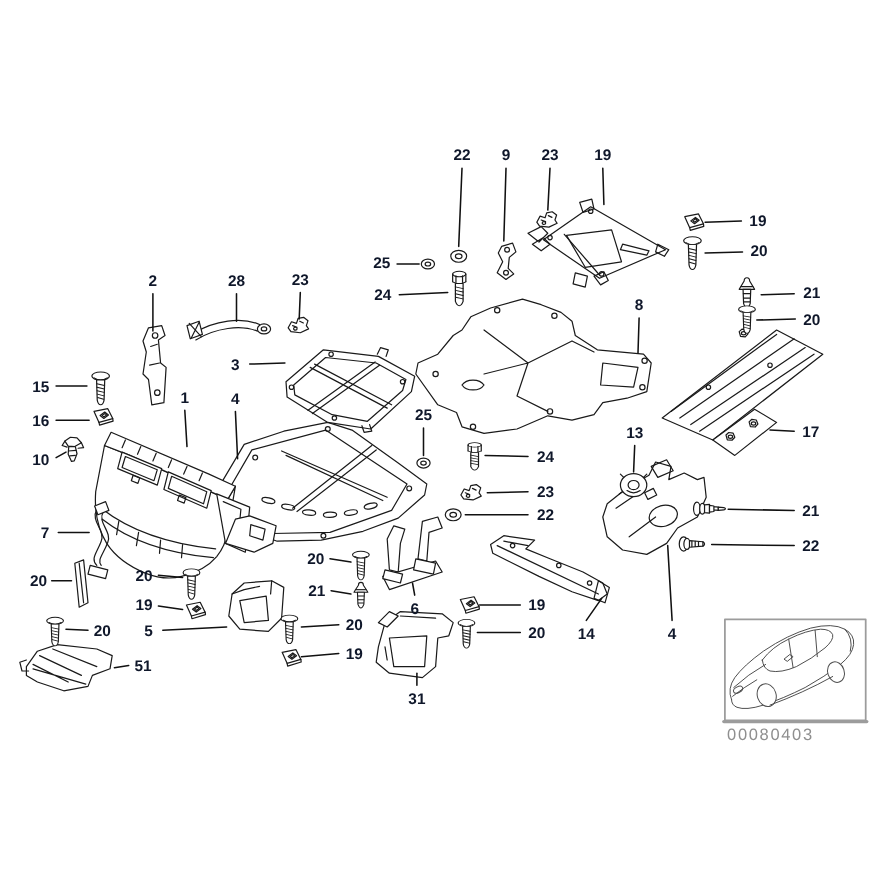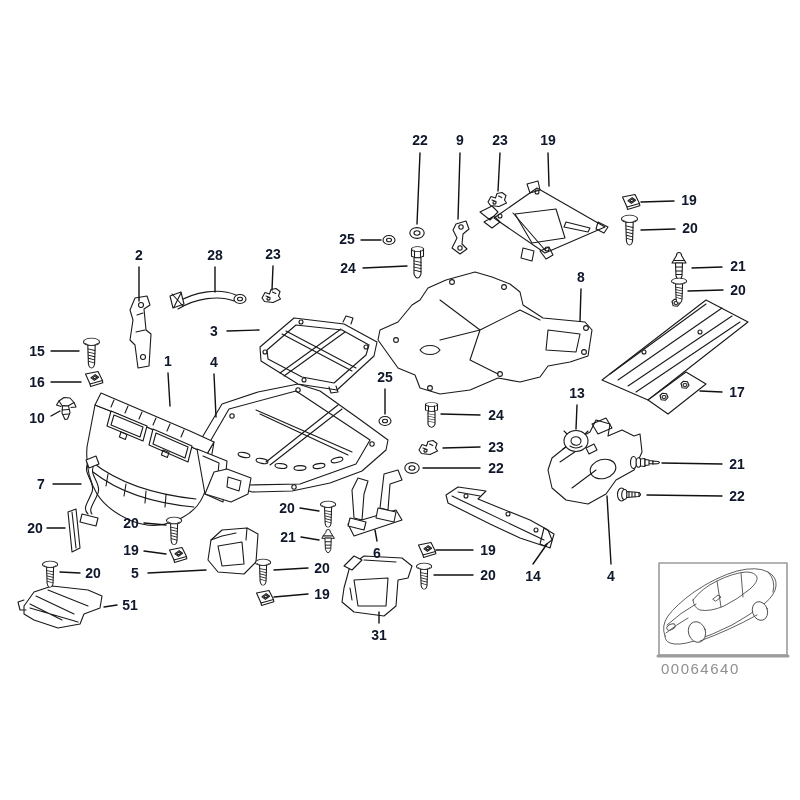--- a/index.html
+++ b/index.html
@@ -436,14 +436,14 @@
   <div class="co" style="left:322px;top:568px">20</div>
   <div class="co" style="left:322px;top:594px">19</div>
   <div class="co" style="left:130px;top:605px">51</div>
   <div class="co" style="left:377px;top:553px">6</div>
   <div class="co" style="left:488px;top:550px">19</div>
   <div class="co" style="left:488px;top:575px">20</div>
   <div class="co" style="left:533px;top:576px">14</div>
   <div class="co" style="left:379px;top:635px">31</div>
   <div class="co" style="left:611px;top:576px">4</div>
 
-  <div class="inset-code">00064640</div>
+  <div class="inset-code">00080403</div>
 </div>
 
 </body></html>

